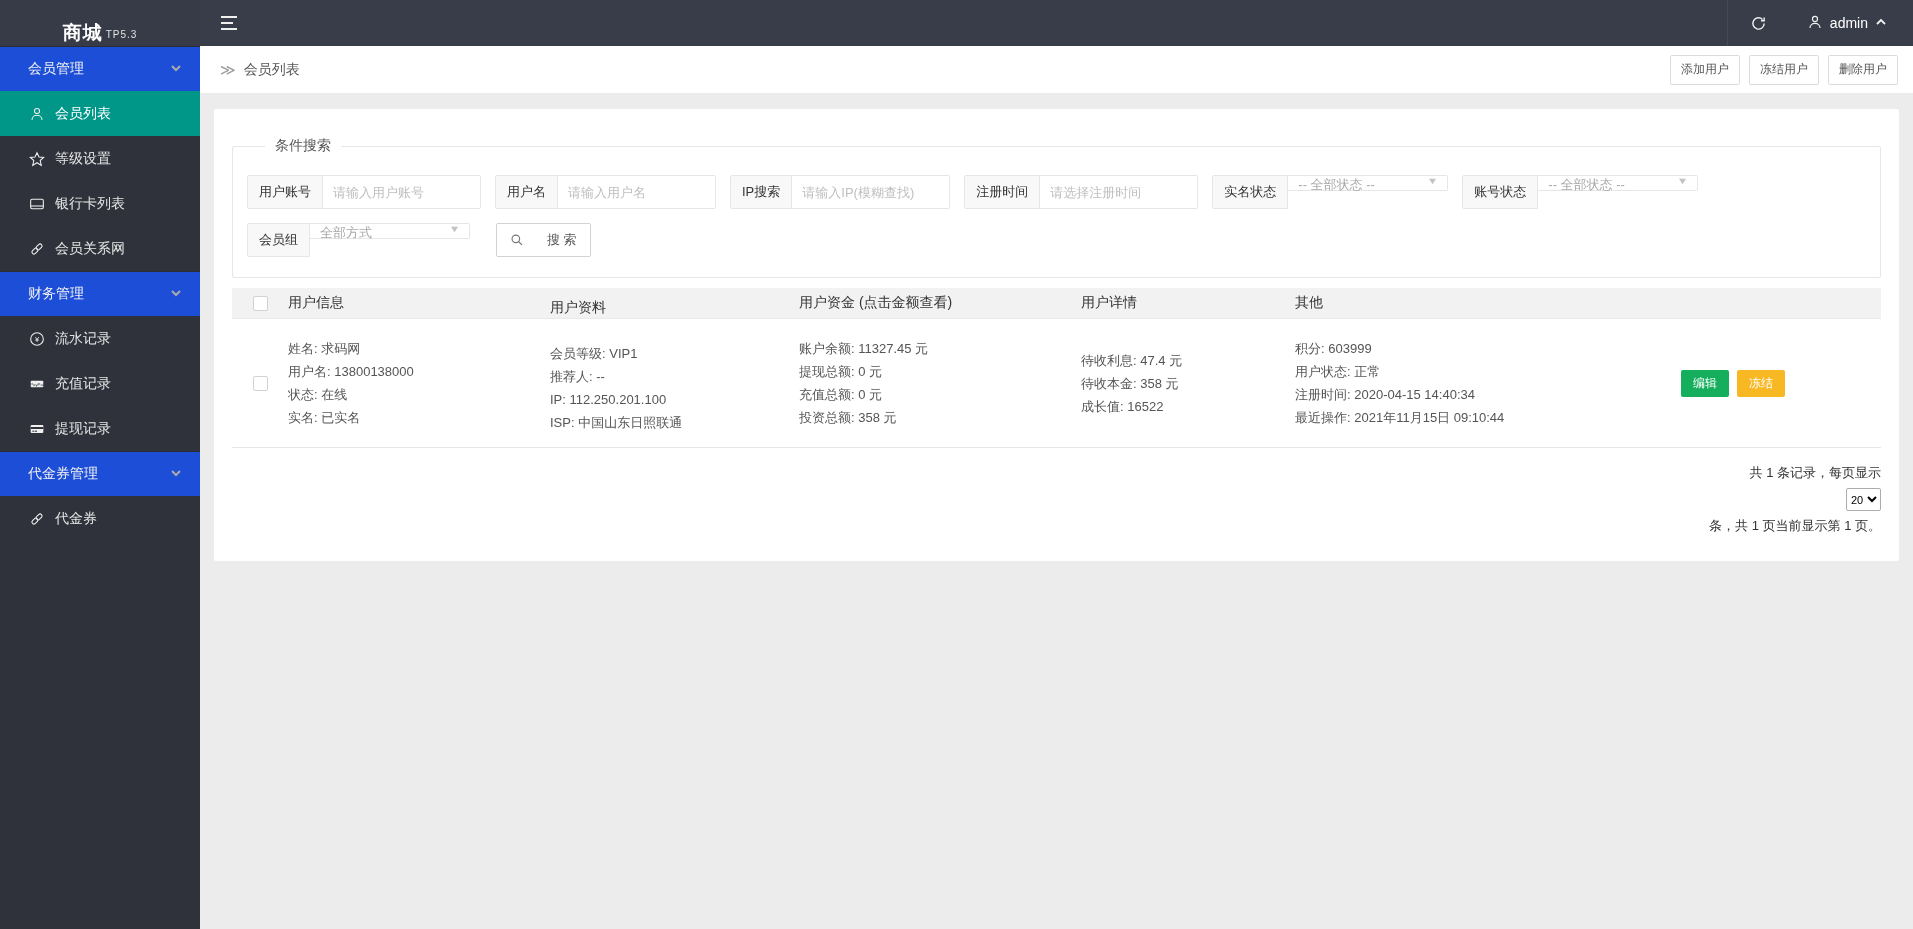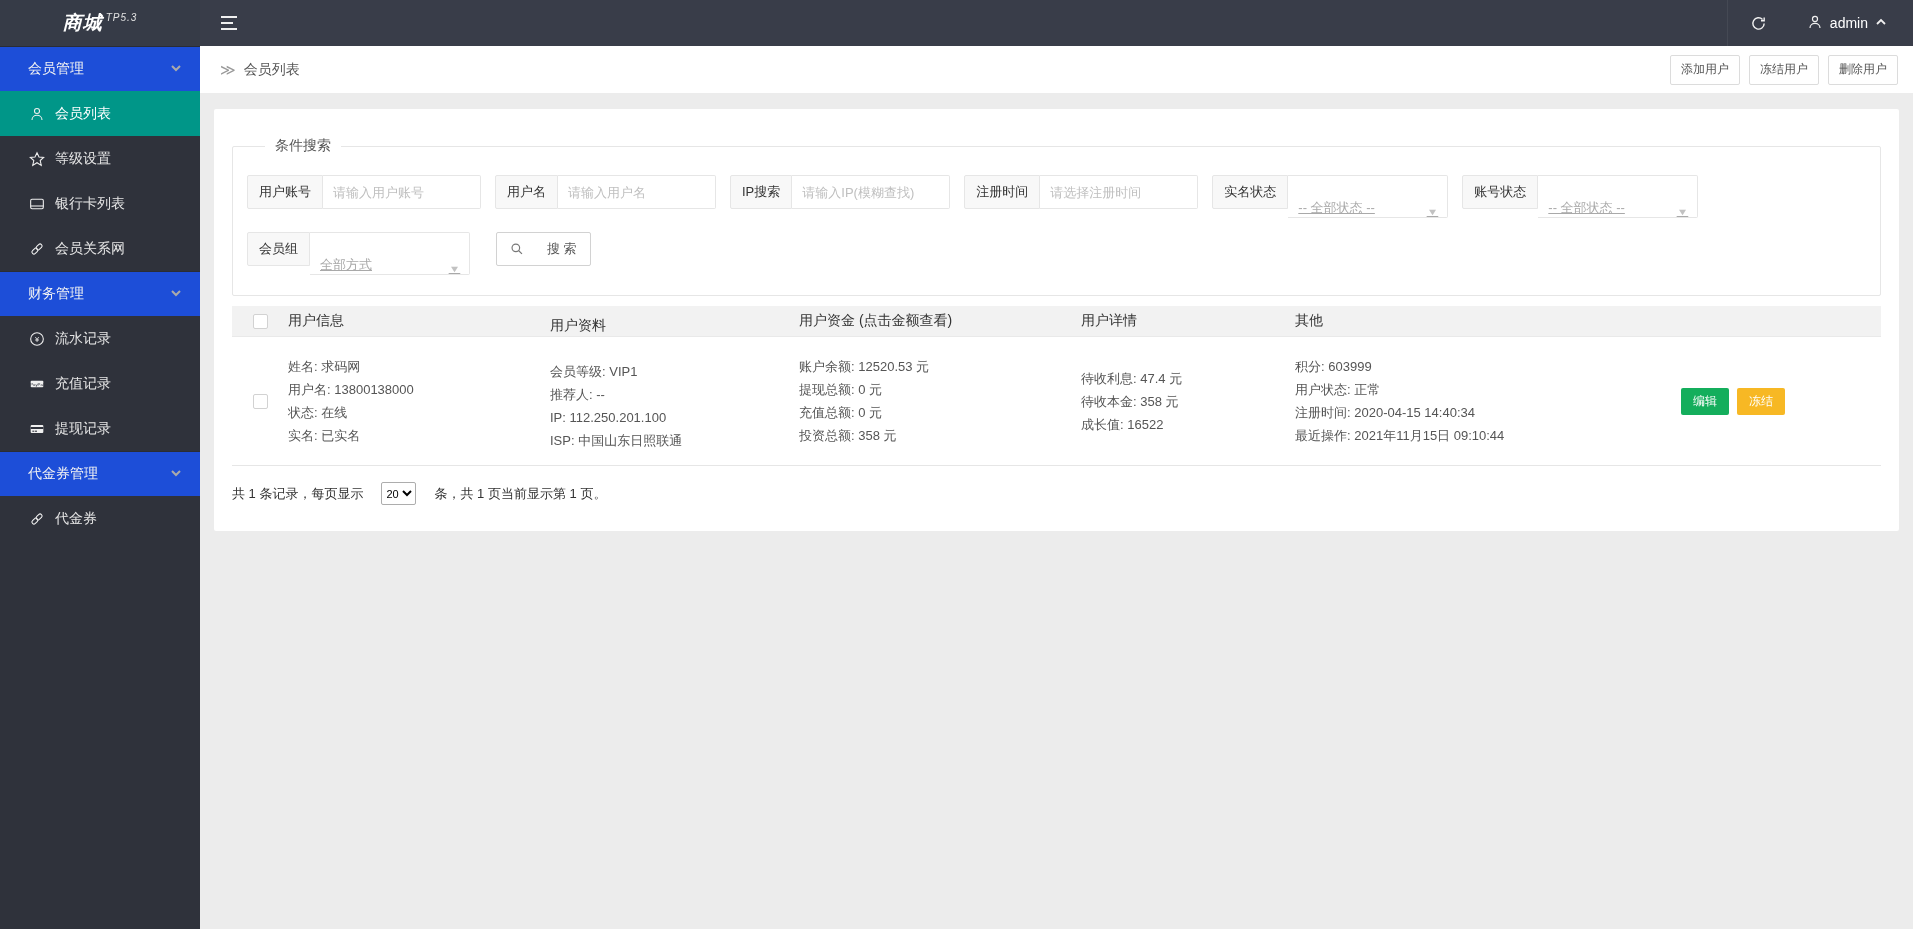--- a/index.html
+++ b/index.html
@@ -3,21 +3,21 @@
 <meta charset="utf-8">
 <style>
   * { margin:0; padding:0; box-sizing:border-box; }
   html,body { width:1913px; height:929px; overflow:hidden;
     font-family:"Liberation Sans","DejaVu Sans",sans-serif; background:#ececec; }
 
   
   .topbar { position:absolute; top:0; left:0; width:1913px; height:46px;
     background:#393D49; display:flex; align-items:stretch; z-index:10; }
   .logo { width:200px; background:#363B47; color:#fff; font-size:19px; font-weight:bold;
-    display:flex; align-items:center; justify-content:center; letter-spacing:1px;font-style:italic; }
+    display:flex; align-items:flex-end; justify-content:center; letter-spacing:1px; }
   .logo sup { font-size:10px; font-weight:normal; color:#e2e2e2; margin-left:3px; top:-6px; position:relative; }
   .hamburger { width:58px; display:flex; align-items:center; justify-content:center; cursor:pointer; }
   .hamburger svg { width:18px; height:16px; stroke:#f0f0f0; stroke-width:2; }
   .nav { display:flex; }
   .nav-item { padding:0 21px; line-height:46px; color:rgba(255,255,255,.88); font-size:14px; cursor:pointer; }
   .nav-item.active { background:#009688; color:#fff; }
   .topbar-right { margin-left:auto; display:flex; align-items:stretch; }
   .refresh-btn { width:62px; display:flex; align-items:center; justify-content:center;
     border-left:1px solid #454954; cursor:pointer; }
   .refresh-btn svg { width:17px; height:17px; stroke:#f0f0f0; stroke-width:2; fill:none; }
@@ -54,23 +54,23 @@
   fieldset.search-box legend { margin-left:18px; padding:0 10px; color:#555; font-size:14px; }
   .filters-row { display:flex; flex-wrap:wrap; gap:14px; margin-top:4px; }
   .filters-row + .filters-row { margin-top:14px; }
   .pair { display:flex; }
   .pair .lab { height:34px; display:flex; align-items:center; padding:0 11px; background:#f8f8f8;
     border:1px solid #e6e6e6; border-radius:2px 0 0 2px; color:#333; font-size:13px; white-space:nowrap; }
   .pair input { height:34px; width:158px; border:1px solid #e6e6e6; border-left:none; border-radius:0 2px 2px 0;
     padding:0 10px; font-size:13px; color:#333; outline:none;
     font-family:"Liberation Sans","DejaVu Sans",sans-serif; }
   .pair input::placeholder { color:#bfbfbf; }
-  .pair .sel { height:43px; width:160px; border:1px solid #e6e6e6; border-left:none; border-radius:0 2px 2px 0;
-    display:flex; align-items:flex-end; justify-content:space-between; padding:0 10px; color:#a9a9a9;
-    font-size:13px; cursor:pointer; background:#fff;text-decoration:underline; }
+  .pair .sel { height:16px; width:160px; border:1px solid #e6e6e6; border-left:none; border-radius:0 2px 2px 0;
+    display:flex; align-items:flex-start; justify-content:space-between; padding:0 10px; color:#a9a9a9;
+    font-size:13px; cursor:pointer; background:#fff; }
   .pair .sel .arrow { color:#c2c2c2; font-size:9px; transform:scaleX(1.3); }
   .search-btn { margin-left:12px; height:34px; padding:0 13px; background:#fff; border:1px solid #d2d2d2;
     border-radius:2px; display:flex; align-items:center; gap:23px; color:#555; font-size:13px; cursor:pointer;
     font-family:"Liberation Sans","DejaVu Sans",sans-serif; }
   .search-btn svg { width:14px; height:14px; stroke:#777; stroke-width:2; fill:none; }
 
   
   .tbl { margin-top:10px; }
   .tbl-head { display:flex; align-items:center; background:#f2f2f2; height:31px;
     border-bottom:1px solid #e9e9e9; color:#333; font-size:14px; }
@@ -82,21 +82,21 @@
   .line { line-height:23px; font-size:13px; color:#555; white-space:nowrap; }
   .line .val { color:#555; }
   .c-blue { color:#1E9FFF; } .c-green { color:#0CBE34; } .c-red { color:#FF3333; }
   .c-orange { color:#FFB800; }
   .act-btn { height:27px; padding:0 12px; border:none; border-radius:2px; color:#fff; font-size:12px;
     cursor:pointer; font-family:"Liberation Sans","DejaVu Sans",sans-serif; }
   .act-edit { background:#14AE5C; }
   .act-freeze { background:#F7B824; }
 
   
-  .pagination { margin-top:16px; font-size:13px; color:#333; display:flex; align-items:center; gap:18px; }
+  .pagination { margin-top:16px; font-size:13px; color:#333; display:flex; align-items:flex-end; gap:6px;flex-direction:column; }
   .pagination select { height:23px; border:1px solid #adadad; border-radius:2px; font-size:11px;
     background:#fff; font-family:"Liberation Sans","DejaVu Sans",sans-serif; }
 </style>
 </head>
 <body>
 
 <div class="topbar">
   <div class="logo">
     <span>商城</span>
       <sup>TP5.3</sup>
@@ -323,21 +323,21 @@
         </div>
 
         <div class="col-2">
           <div class="line"><span>会员等级: </span><span class="val">VIP1</span></div>
           <div class="line"><span>推荐人: </span><span class="val">--</span></div>
           <div class="line"><span>IP: </span><span class="val">112.250.201.100</span></div>
           <div class="line"><span>ISP: </span><span class="val">中国山东日照联通</span></div>
         </div>
 
         <div class="col-3">
-          <div class="line"><span>账户余额: </span><span class="val c-red">12520.53 元</span></div>
+          <div class="line"><span>账户余额: </span><span class="val c-red">11327.45 元</span></div>
           <div class="line"><span>提现总额: </span><span class="val c-green">0 元</span></div>
           <div class="line"><span>充值总额: </span><span class="val c-orange">0 元</span></div>
           <div class="line"><span>投资总额: </span><span class="val c-blue">358 元</span></div>
         </div>
 
         <div class="col-4">
           <div class="line"><span>待收利息: </span><span class="val">47.4 元</span></div>
           <div class="line"><span>待收本金: </span><span class="val">358 元</span></div>
           <div class="line"><span>成长值: </span><span class="val">16522</span></div>
         </div>

